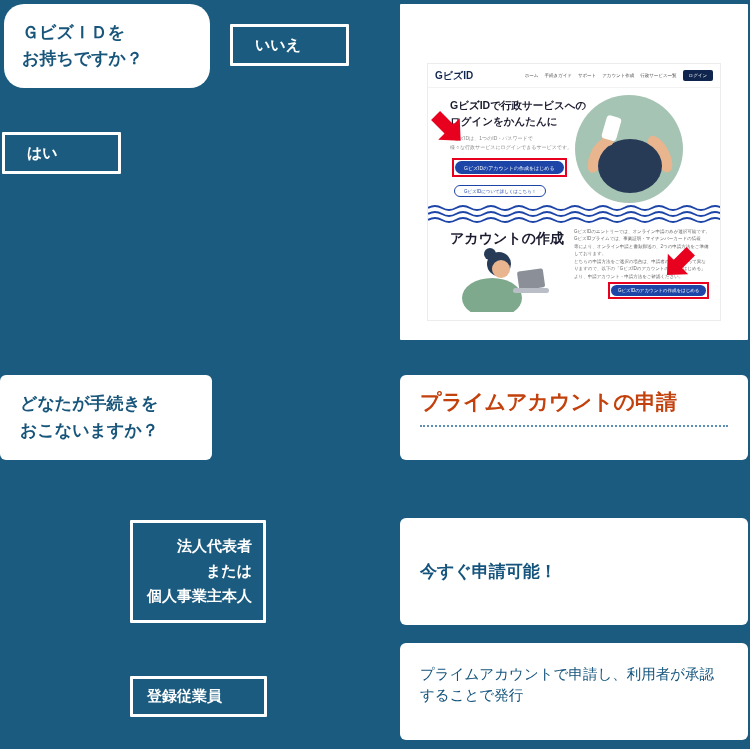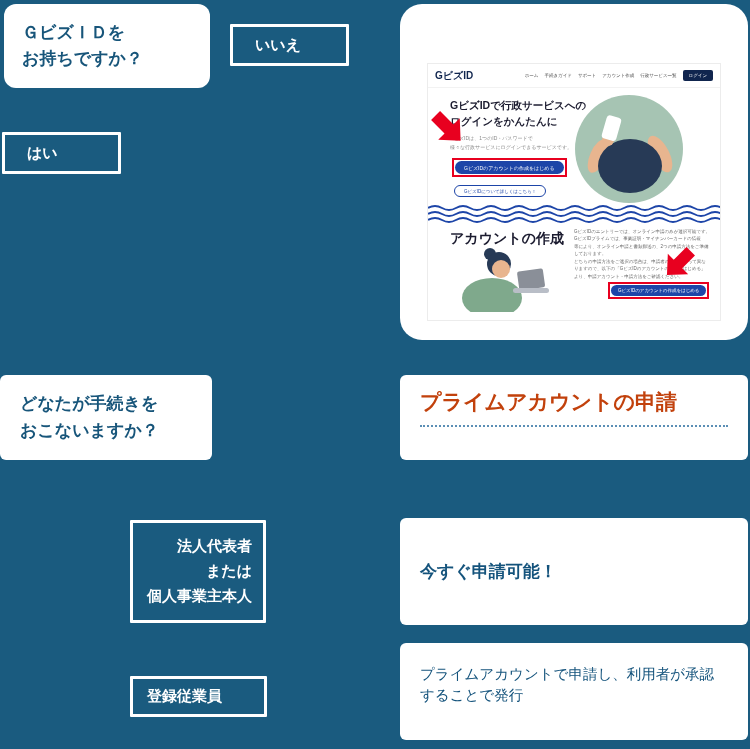--- a/index.html
+++ b/index.html
@@ -11,21 +11,21 @@
     overflow: hidden;
   }
   .pre { white-space: pre-line; }
 
   
   .white-box {
     position: absolute;
     background: #ffffff;
     color: #17557a;
     font-weight: bold;
-    border-radius: 12px;
+    border-radius: 20px;
     display: flex;
     align-items: center;
   }
   .outline-box {
     position: absolute;
     border: 3px solid #ffffff;
     color: #ffffff;
     font-weight: bold;
     border-radius: 1px;
     display: flex;
@@ -46,21 +46,21 @@
     color: #14537c;
     border-radius: 6px;
   }
   #prime-card { left: 400px; top: 375px; width: 348px; height: 85px; padding: 13px 20px; }
   #now-card   { left: 400px; top: 518px; width: 348px; height: 107px; display: flex; align-items: center; padding-left: 20px; font-size: 17px; font-weight: bold; }
   #member-card{ left: 400px; top: 643px; width: 348px; height: 97px; padding: 13px 20px; }
   .card-title { font-size: 21px; font-weight: bold; color: #c2410c; padding-bottom: 9px; border-bottom: 2px dotted #5b8fb5; }
   .card-sub   { font-size: 14.5px; color: #14537c; margin-top: 8px; line-height: 1.45; }
 
   
-  #site-card { left: 400px; top: 4px; width: 348px; height: 336px; border-radius: 22px; }
+  #site-card { left: 400px; top: 4px; width: 348px; height: 336px; border-radius: 1px; }
   #site {
     position: absolute; left: 28px; top: 60px; width: 292px; height: 256px;
     background: #ffffff; box-shadow: 0 0 0 1px #ececec;
   }
   .site-header {
     position: absolute; top: 0; left: 0; width: 100%; height: 24px;
     display: flex; align-items: center; padding: 0 7px;
     border-bottom: 1px solid #f2f2f2; background: #fff;
   }
   .site-logo { font-size: 10px; font-weight: bold; color: #10254e; margin-right: auto; }

